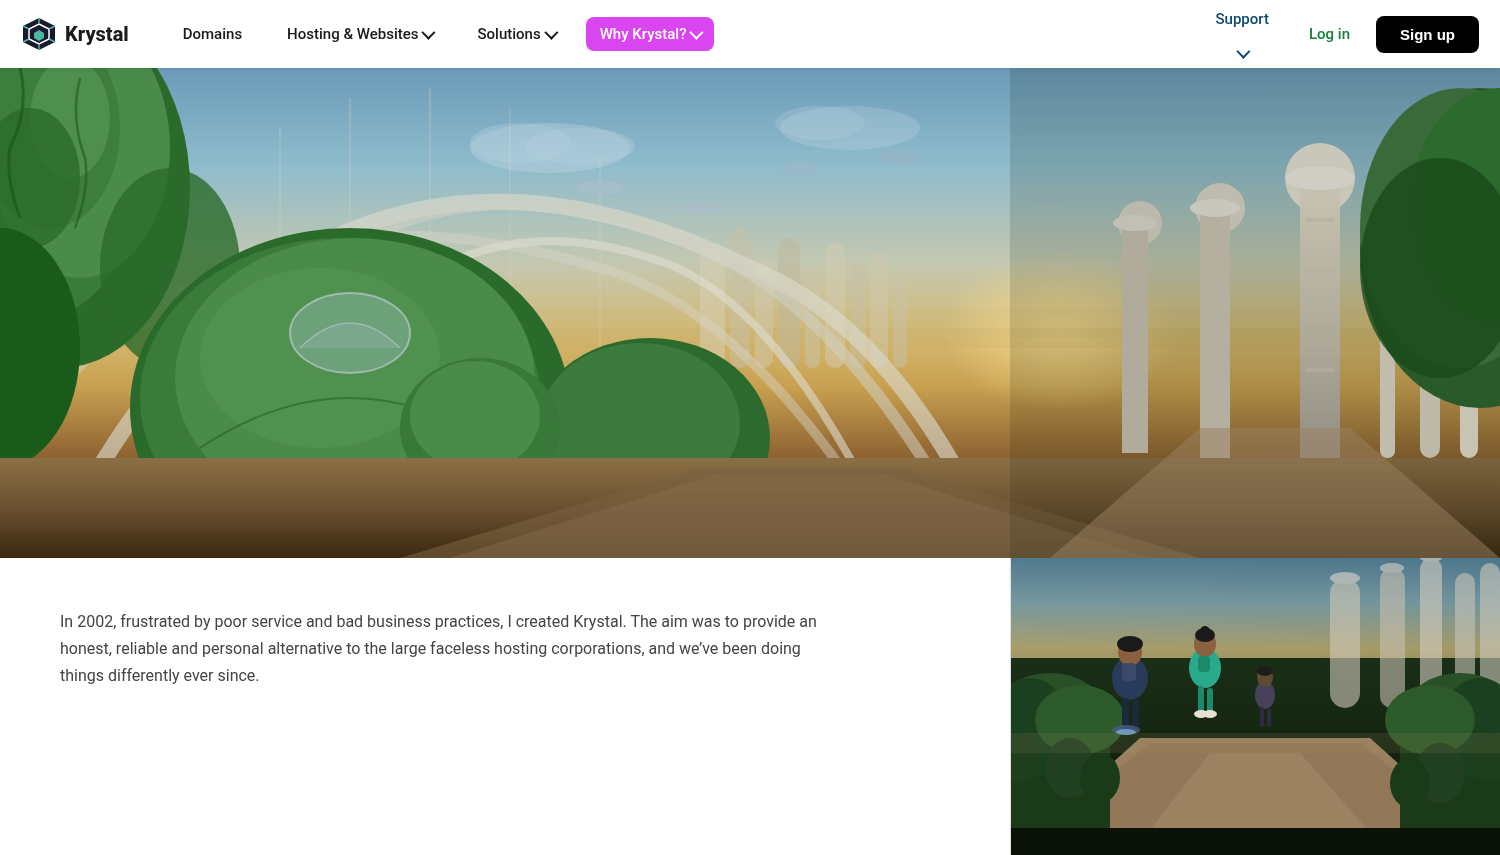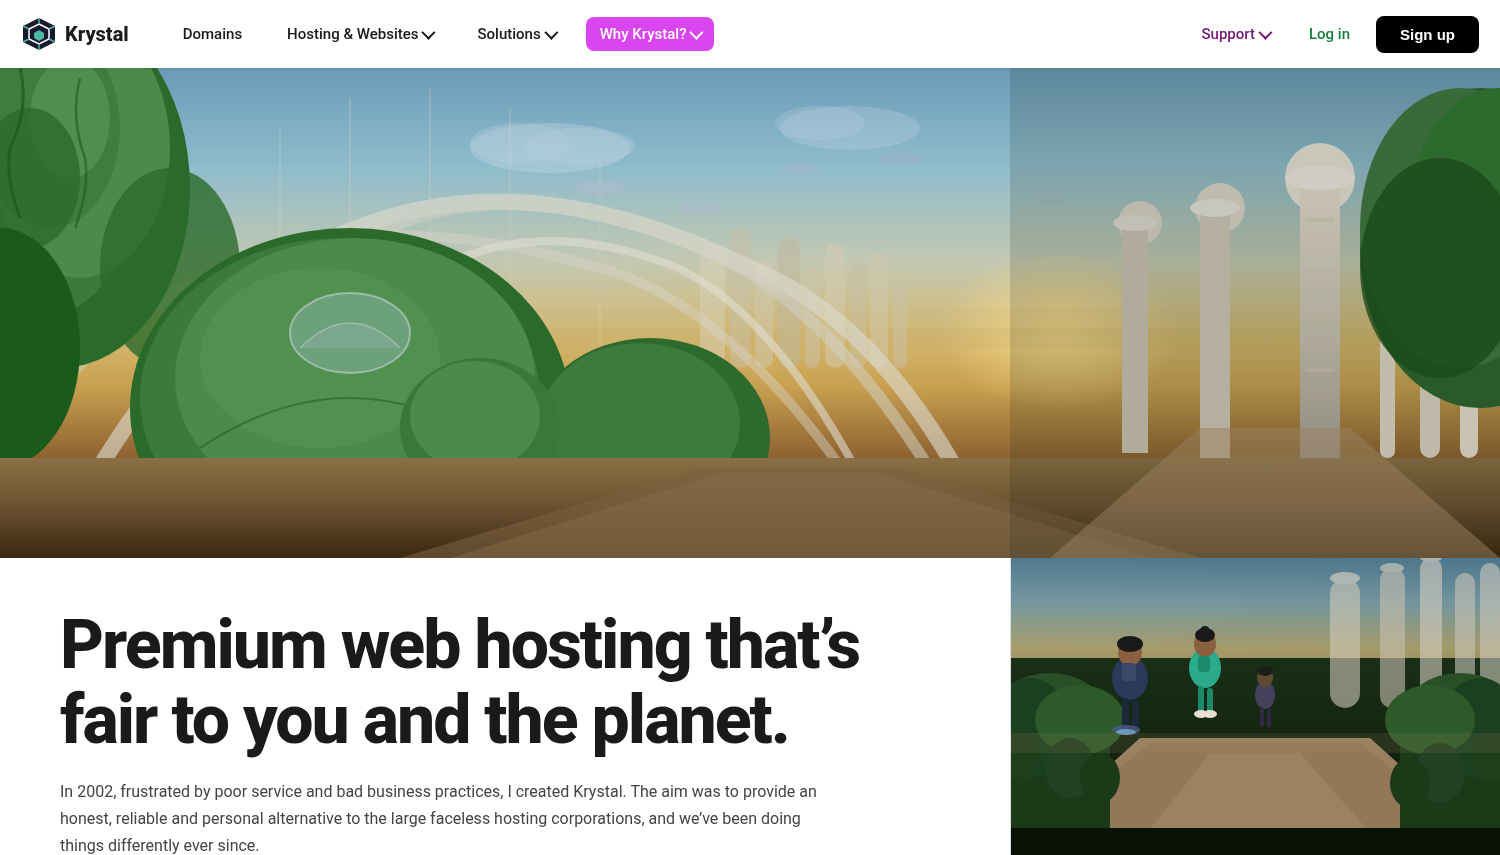--- a/index.html
+++ b/index.html
@@ -45,25 +45,26 @@
       display: inline-block; width: 10px; height: 10px;
       border-right: 2px solid currentColor;
       border-bottom: 2px solid currentColor;
       transform: rotate(45deg) translateY(-2px);
     }
     .nav-right {
       display: flex; align-items: center; gap: 8px;
       margin-left: auto;
     }
     .nav-support {
-      display: flex; align-items: center; gap: 4px;
+      display: flex; align-items: center; gap: 20px;
       padding: 8px 14px;
       font-size: 15px; font-weight: 500;
-      color: #701a75; cursor: pointer;
+      color: #0c4a6e; cursor: pointer;
       border-radius: 6px;
+      flex-direction: column;
     }
     .nav-login {
       padding: 8px 18px;
       font-size: 15px; font-weight: 500;
       color: #15803d; cursor: pointer;
       border-radius: 6px;
     }
     .nav-signup {
       padding: 10px 24px;
       background: #000000;
@@ -373,21 +374,20 @@
         <ellipse cx="1500" cy="140" rx="90" ry="120" fill="#2d6a2d"></ellipse>
         <ellipse cx="1440" cy="200" rx="80" ry="110" fill="#1a4a1a" opacity="0.8"></ellipse>
       </g>
 
       <path d="M 1050 490 L 1200 360 L 1350 360 L 1500 490" fill="#9a8060" opacity="0.5"></path>
       <path d="M 1060" y2="490" fill="none"></path>
     </svg>
   </div>
 
   <div class="hero-content">
-    <h1 class="hero-title">Premium web hosting that’s fair to you and the planet.</h1>
     <p class="hero-subtitle">In 2002, frustrated by poor service and bad business practices, I created Krystal. The aim was to provide an honest, reliable and personal alternative to the large faceless hosting corporations, and we’ve been doing things differently ever since.</p>
   </div>
 
   <div class="right-illustration">
     <svg viewBox="0 0 490 297" xmlns="http://www.w3.org/2000/svg" style="width:490px;height:297px;">
       <defs>
         <linearGradient id="rightBg" x1="0" y1="0" x2="0" y2="1">
           <stop offset="0%" stop-color="#1a2f18"></stop>
           <stop offset="40%" stop-color="#152510"></stop>
           <stop offset="100%" stop-color="#0a1508"></stop>

